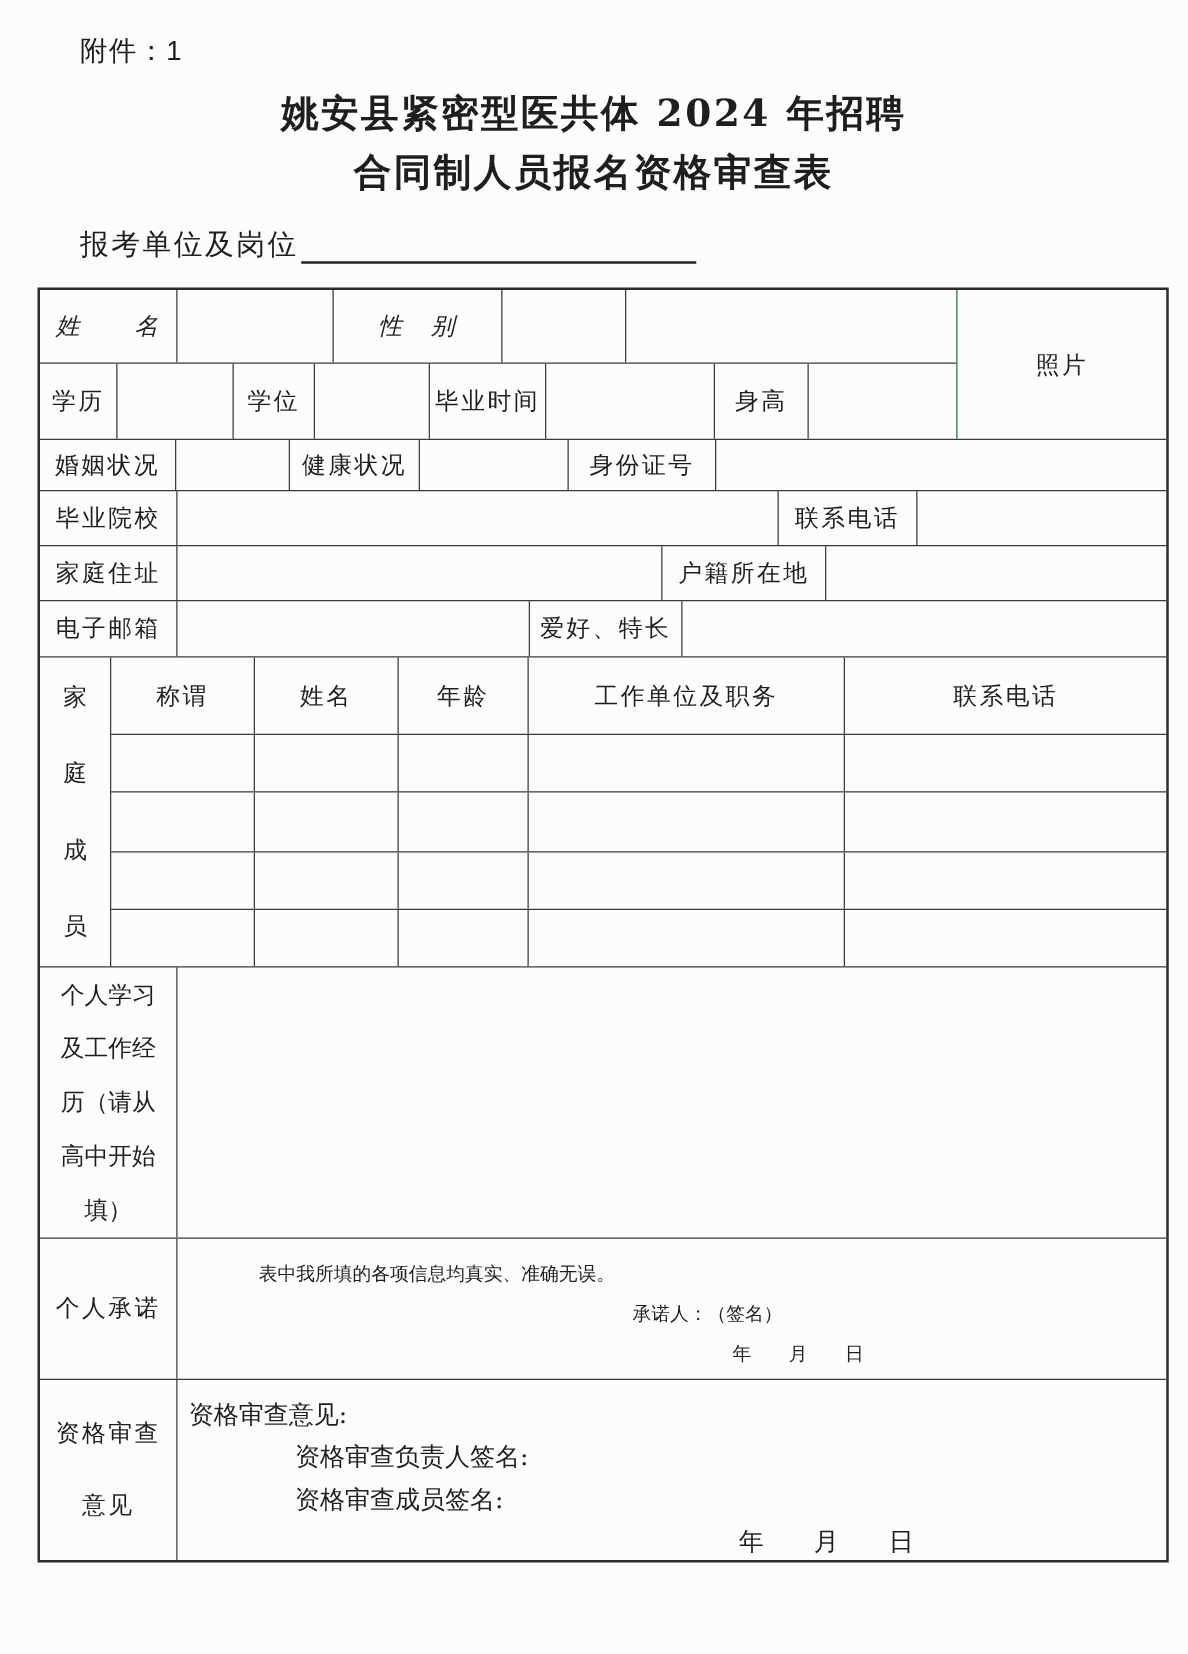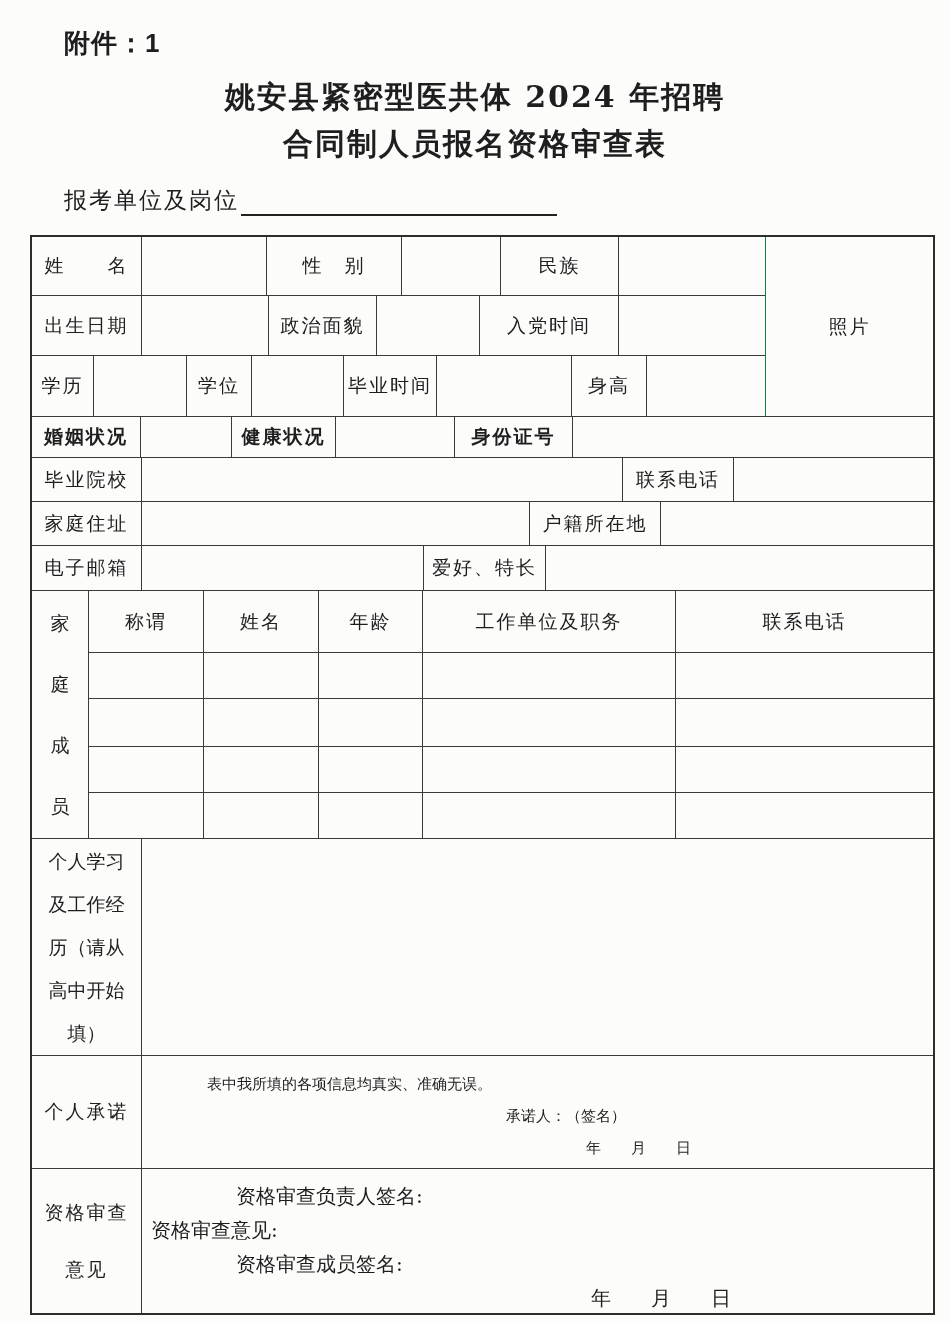--- a/index.html
+++ b/index.html
@@ -7,21 +7,21 @@
     width:950px;height:1323px;
     background:#fcfcfb;
     color:#1e1e1e;
     font-family:"DejaVu Serif","Liberation Serif",serif;
     position:relative;
     overflow:hidden;
   }
   
   .attachment{
     padding:26px 0 0 64px;
-    font-size:26px;font-weight:bold;
+    font-size:22px;font-weight:normal;
     font-family:"Liberation Sans","DejaVu Sans",sans-serif;
     letter-spacing:1px;
   }
   .title{
     text-align:center;font-size:30px;font-weight:bold;
     line-height:47px;margin-top:12px;letter-spacing:2px;
   }
   .unit-line{
     margin:18px 0 0 64px;font-size:23px;letter-spacing:2px;
     height:36px;
@@ -40,22 +40,22 @@
   }
   .frow{display:flex;}
   .bb{border-bottom:1px solid #3a3a3a;}
   .cell{
     box-sizing:border-box;
     display:flex;align-items:center;justify-content:center;
     text-align:center;
   }
   .br{border-right:1px solid #3a3a3a;}
   .lbl{letter-spacing:2px;}
-  .h58{height:58px;}.h59{height:59px;}.h60{height:60px;}
-  .h40{height:40px;font-weight:bold;}.h43{height:43px;}.h44{height:44px;}
+  .h58{height:58px;font-style:italic;}.h59{height:59px;}.h60{height:60px;}
+  .h40{height:40px;}.h43{height:43px;}.h44{height:44px;}
   .h61{height:61px;}.h45{height:45px;}.h47{height:47px;}
   .left733{width:733px;box-sizing:border-box;}
   .photo-cell{flex:1;border-left:1px solid #15803d;}
   .grow{flex:1;}
   
   .fam-label{
     width:57px;box-sizing:border-box;
     display:flex;align-items:center;justify-content:center;
   }
   .fam-label span{
@@ -112,29 +112,20 @@
 
 <div class="tbl">
 
   <div class="frow bb">
     <div class="left733">
       <div class="frow bb h58">
         <div class="cell br lbl" style="width:110px">姓　　名</div>
         <div class="cell br" style="width:125px"></div>
         <div class="cell br lbl" style="width:135px">性　别</div>
         <div class="cell br" style="width:99px"></div>
-        <div class="cell br lbl" style="width:118px">民族</div>
-        <div class="cell grow"></div>
-      </div>
-      <div class="frow bb h59">
-        <div class="cell br lbl" style="width:110px">出生日期</div>
-        <div class="cell br" style="width:127px"></div>
-        <div class="cell br lbl" style="width:108px">政治面貌</div>
-        <div class="cell br" style="width:103px"></div>
-        <div class="cell br lbl" style="width:139px">入党时间</div>
         <div class="cell grow"></div>
       </div>
       <div class="frow h60">
         <div class="cell br lbl" style="width:62px">学历</div>
         <div class="cell br" style="width:93px"></div>
         <div class="cell br lbl" style="width:65px">学位</div>
         <div class="cell br" style="width:92px"></div>
         <div class="cell br lbl" style="width:93px">毕业时间</div>
         <div class="cell br" style="width:135px"></div>
         <div class="cell br lbl" style="width:75px">身高</div>
@@ -232,20 +223,20 @@
       <div class="tline ml444">年　　月　　日</div>
     </div>
   </div>
 
   <div class="frow review-block">
     <div class="review-label br">
       <div>资格审查</div>
       <div>意见</div>
     </div>
     <div class="review-content">
+      <div class="tline ml9">资格审查意见:</div>
       <div class="tline ml94">资格审查负责人签名:</div>
-      <div class="tline ml9">资格审查意见:</div>
       <div class="tline ml94">资格审查成员签名:</div>
       <div class="tline ml449">年　　月　　日</div>
     </div>
   </div>
 
 </div>
 
 </body></html>

